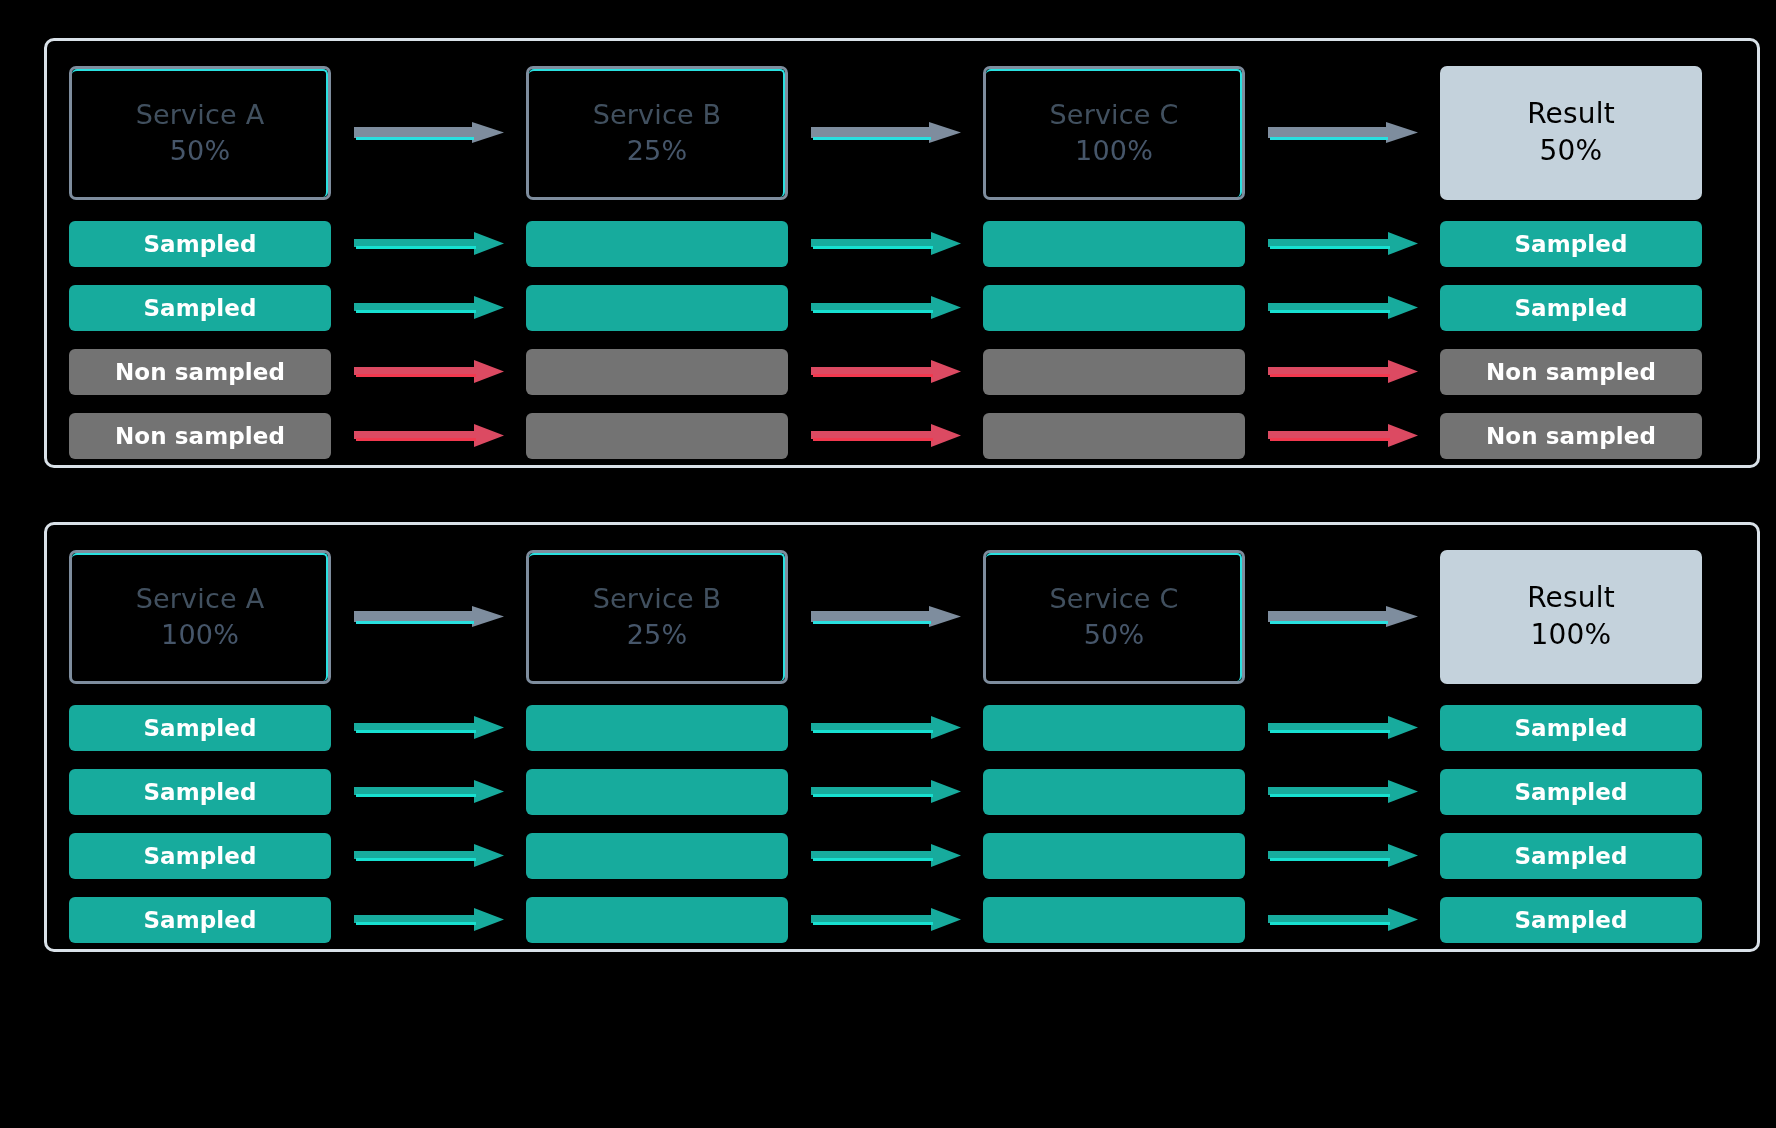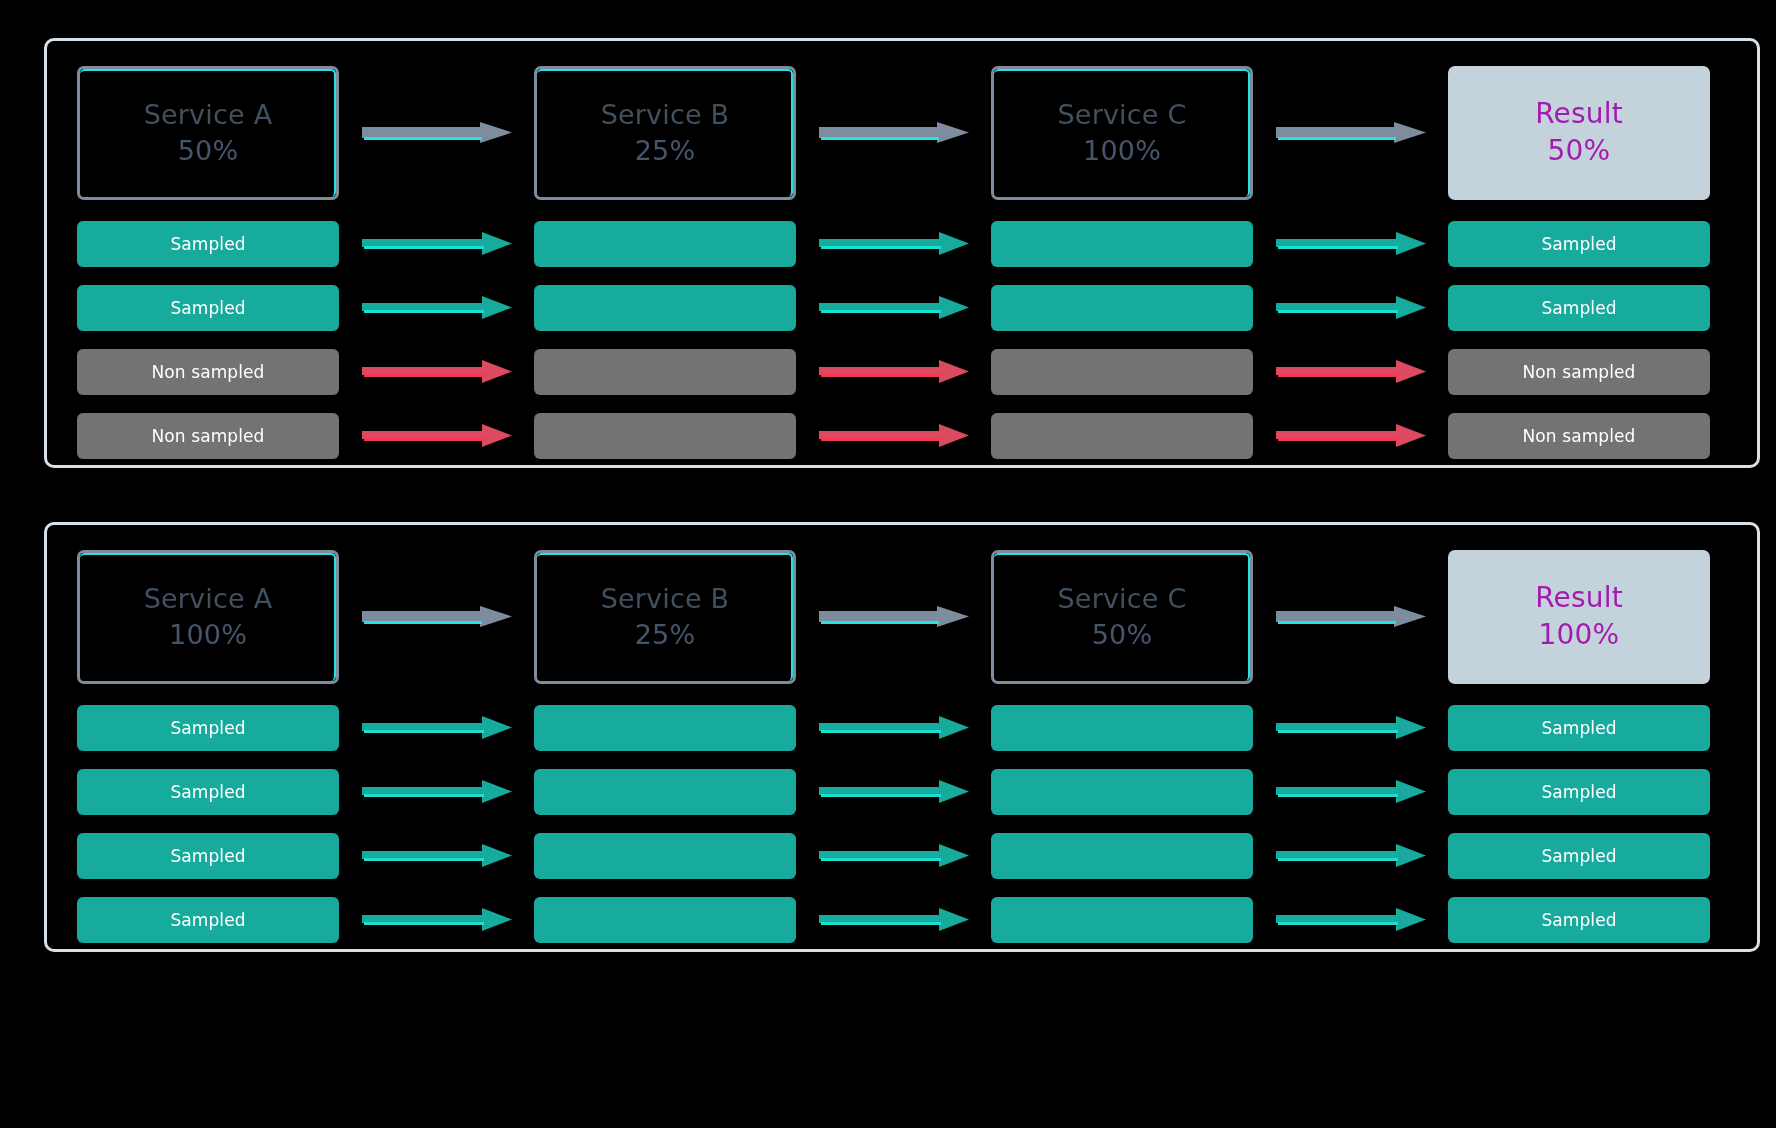--- a/index.html
+++ b/index.html
@@ -25,21 +25,21 @@
 
   
   .panel {
     position: absolute;
     left: 44px;
     width: 1716px;
     box-sizing: border-box;
     border: 3px solid #d9e1e8;
     border-radius: 10px;
     background: #000000;
-    padding: 22px 22px 22px 30px;
+    padding: 22px 22px 22px 22px;
   }
   .panel-top    { top: 38px;  height: 430px; }
   .panel-bottom { top: 522px; height: 430px; }
 
   
   .row {
     display: grid;
     grid-template-columns: 262px 195px 262px 195px 262px 195px 262px;
     align-items: center;
     width: 1633px;
@@ -79,40 +79,40 @@
   .result-box {
     height: 134px;
     box-sizing: border-box;
     border: none;
     border-radius: 7px;
     background: #c4d2dc;
     display: flex;
     flex-direction: column;
     align-items: center;
     justify-content: center;
-    color: #a21caf;
+    color: #000000;
     font-size: 28px;
     line-height: 1.32;
     letter-spacing: 0.2px;
   }
 
   
   .trace-row { height: 46px; margin-top: 18px; }
   .trace-row:first-of-type { margin-top: 12px; }
 
   .bar {
     height: 46px;
     border-radius: 6px;
     display: flex;
     align-items: center;
     justify-content: center;
     color: #ffffff;
-    font-size: 17px;
+    font-size: 23px;
     letter-spacing: 0.1px;
-    font-weight: 400;
+    font-weight: 700;
   }
   .bar.sampled     { background: #17ab9d; }
   .bar.nonsampled  { background: #737373; }
 
   
   .arrow-cell {
     display: flex;
     align-items: center;
     justify-content: center;
   }

